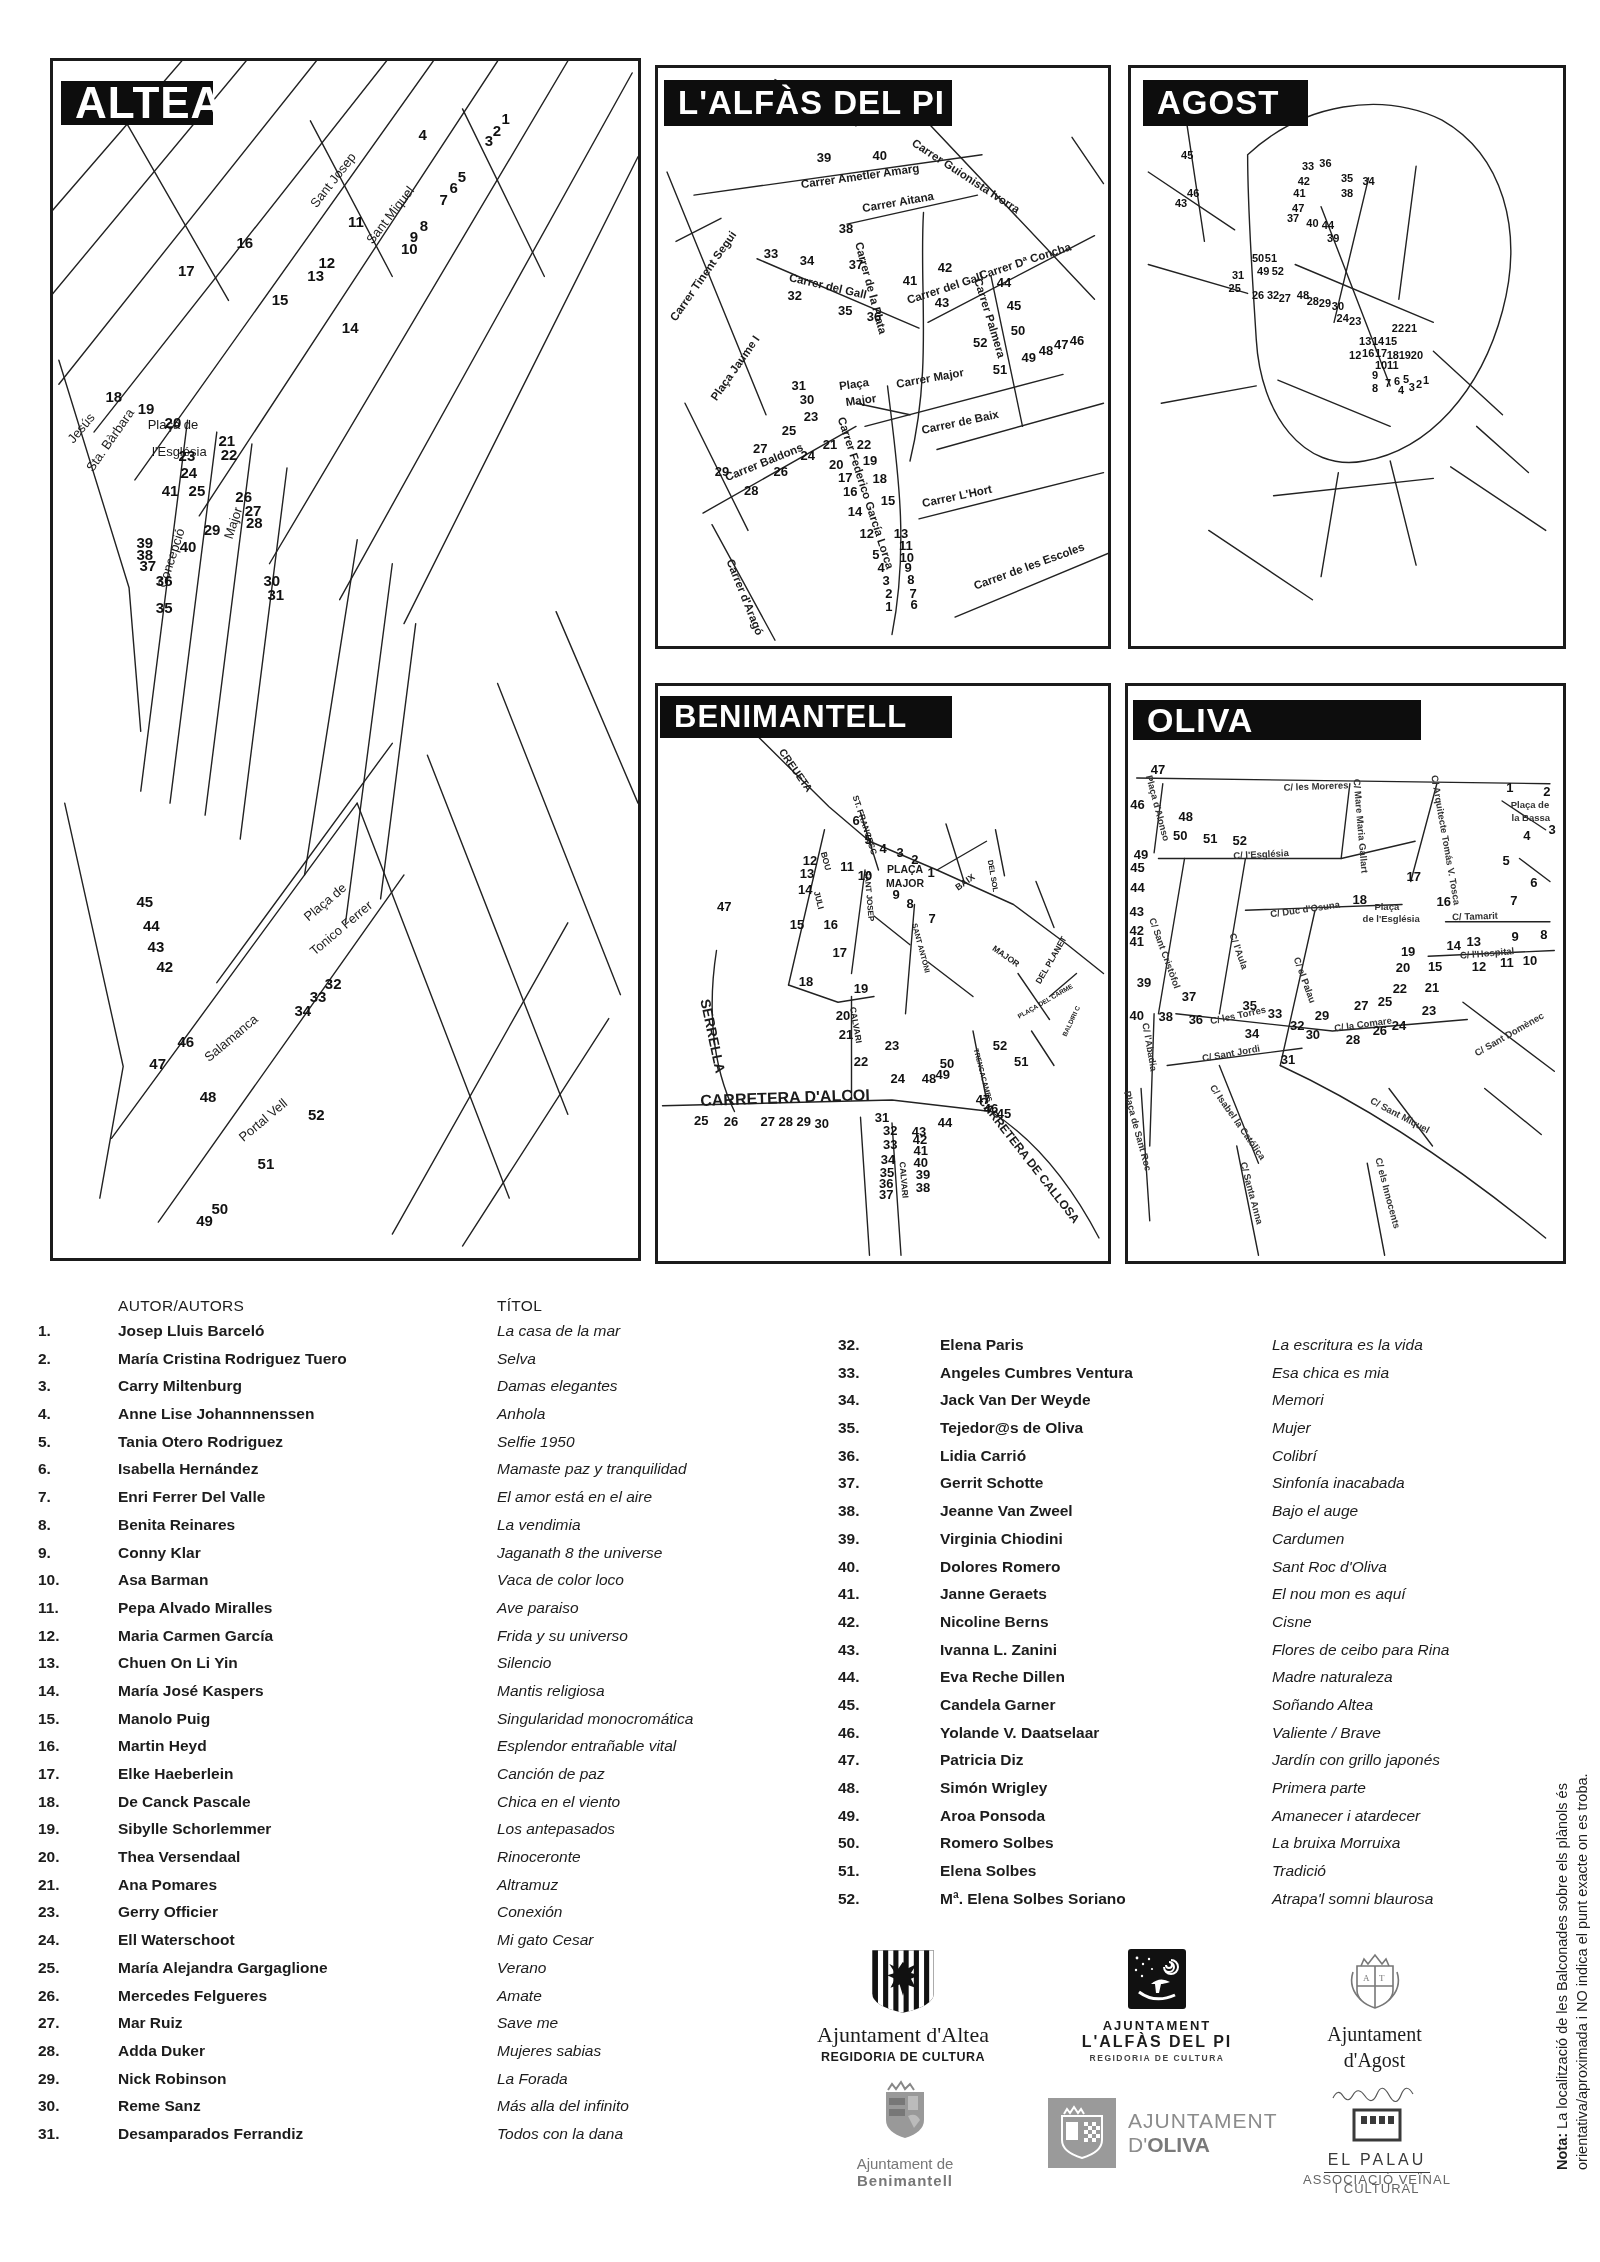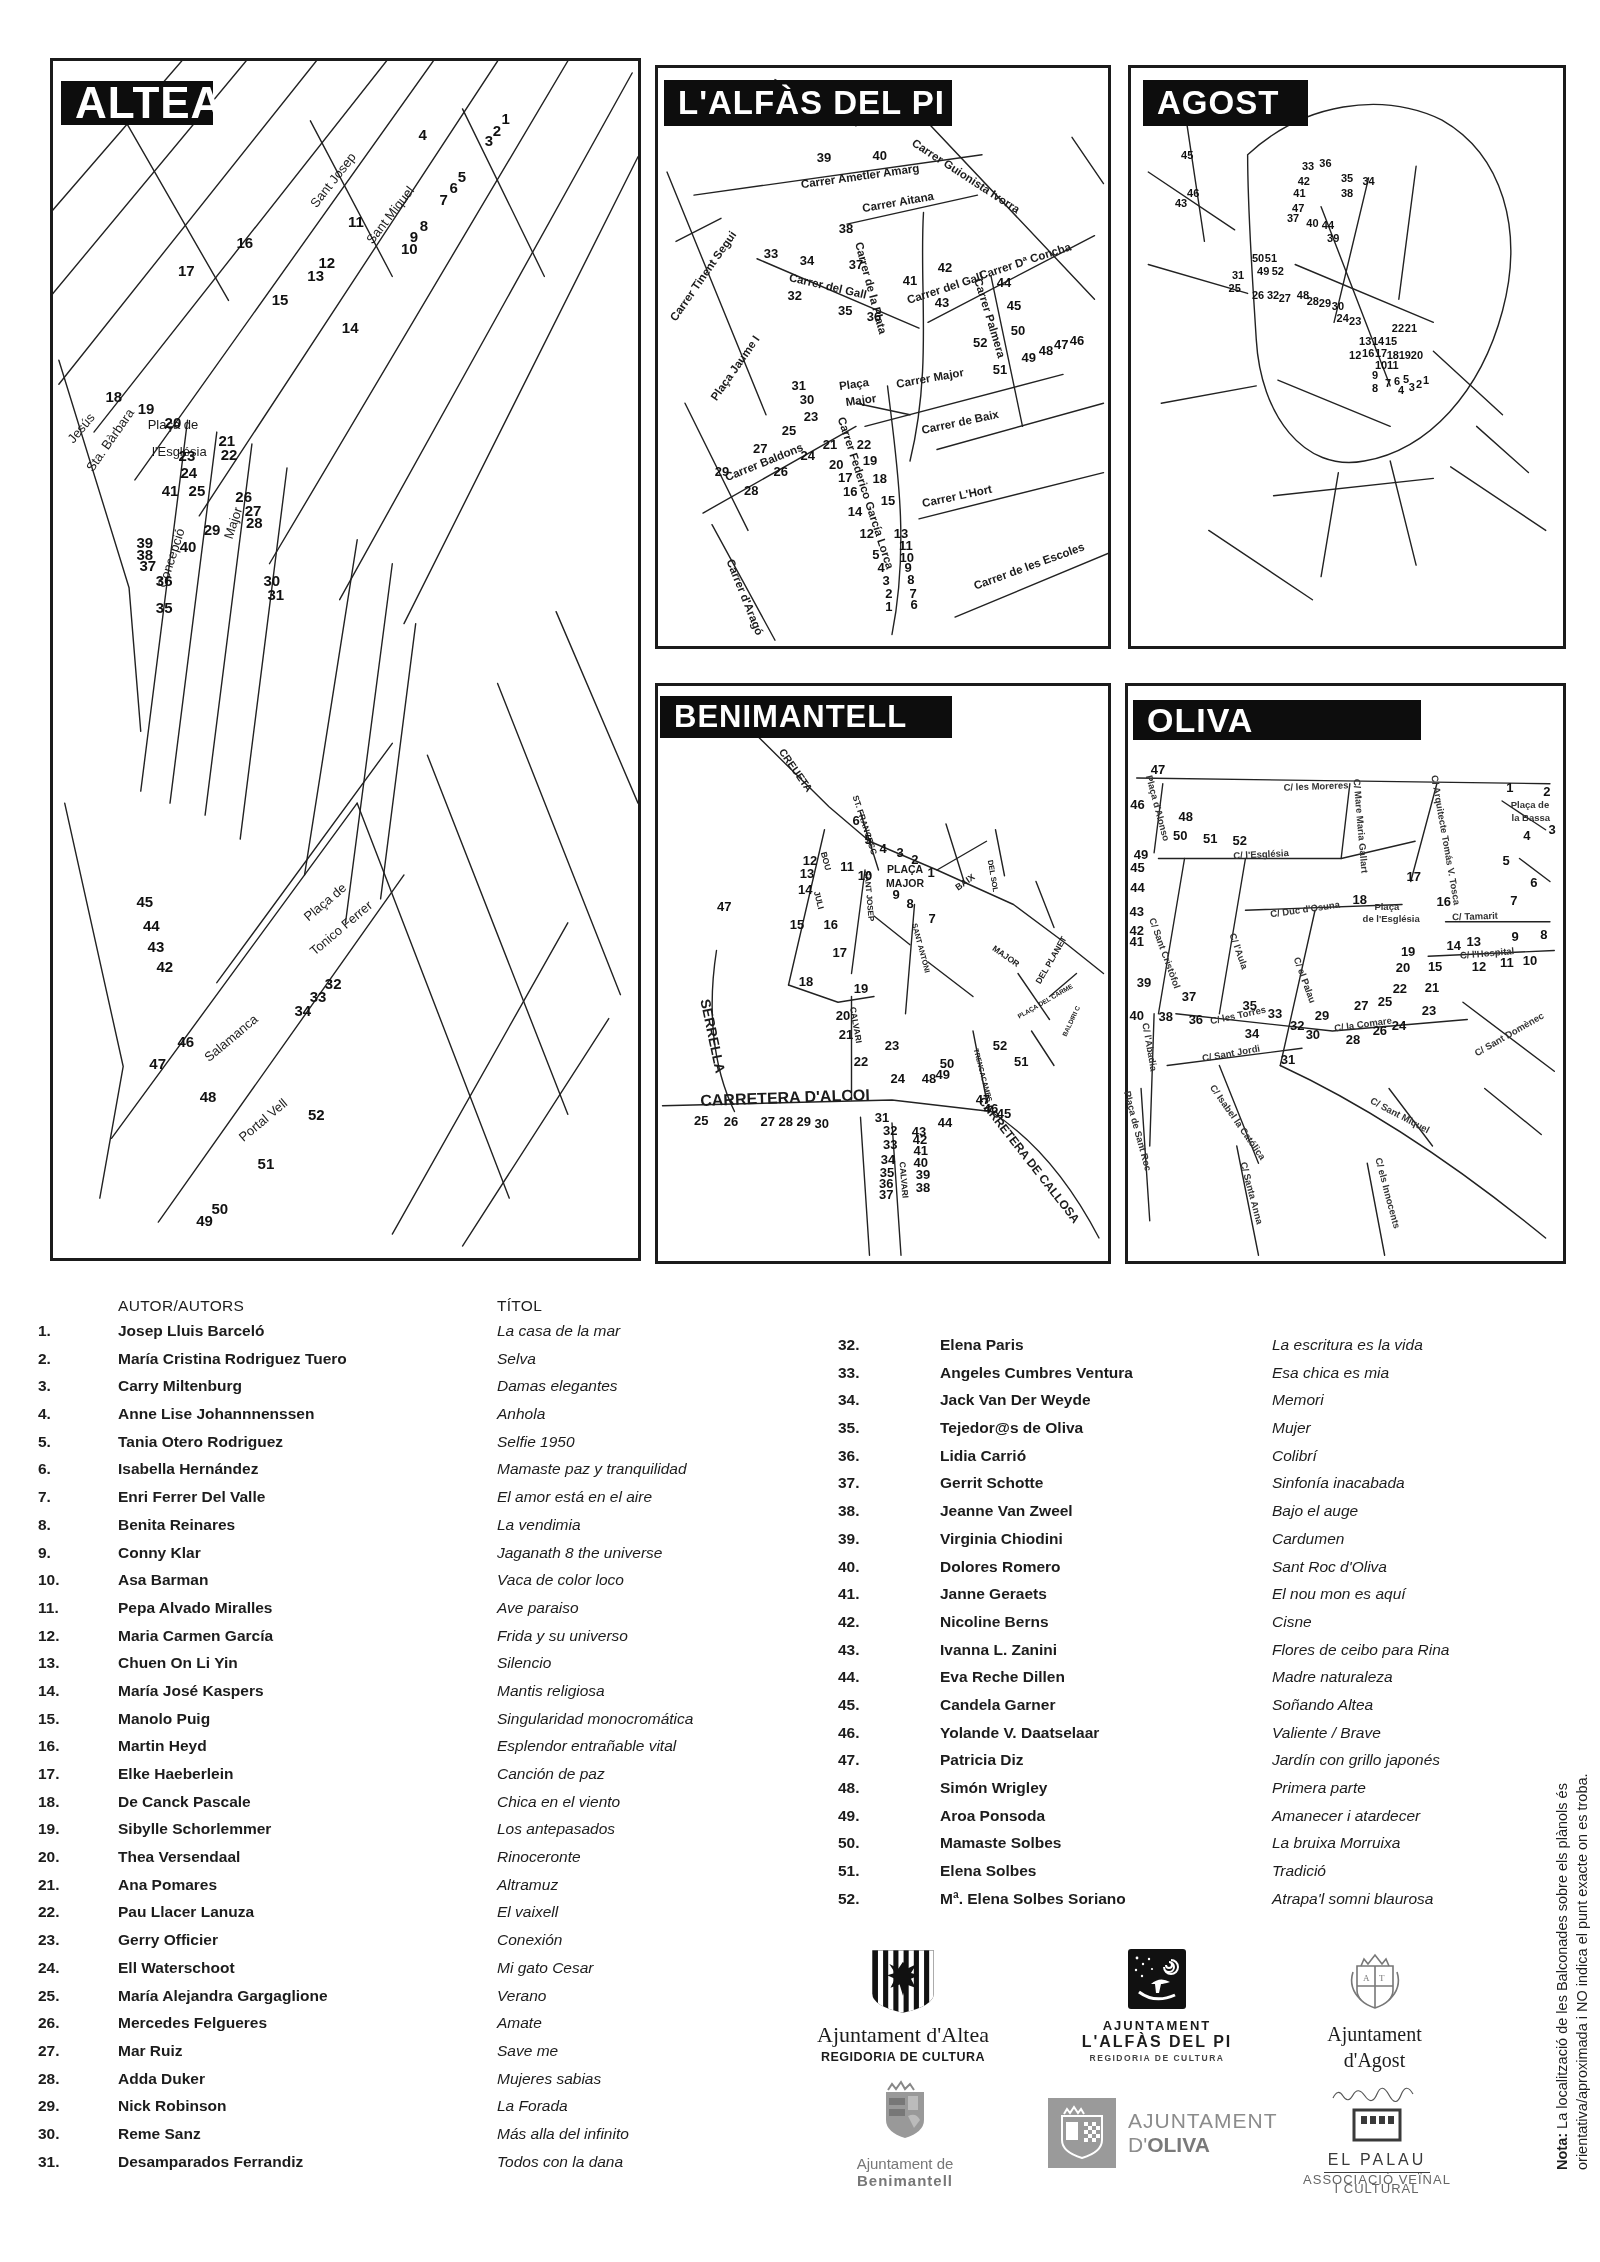--- a/index.html
+++ b/index.html
@@ -652,25 +652,20 @@
         <span class="ln">20.</span>
         <span class="la">Thea Versendaal</span>
         <span class="lt">Rinoceronte</span>
       </div>
       <div class="lrow">
         <span class="ln">21.</span>
         <span class="la">Ana Pomares</span>
         <span class="lt">Altramuz</span>
       </div>
       <div class="lrow">
-        <span class="ln">22.</span>
-        <span class="la">Pau Llacer Lanuza</span>
-        <span class="lt">El vaixell</span>
-      </div>
-      <div class="lrow">
         <span class="ln">23.</span>
         <span class="la">Gerry Officier</span>
         <span class="lt">Conexión</span>
       </div>
       <div class="lrow">
         <span class="ln">24.</span>
         <span class="la">Ell Waterschoot</span>
         <span class="lt">Mi gato Cesar</span>
       </div>
       <div class="lrow">
@@ -795,21 +790,21 @@
         <span class="la">Simón Wrigley</span>
         <span class="lt">Primera parte</span>
       </div>
       <div class="lrow">
         <span class="ln">49.</span>
         <span class="la">Aroa Ponsoda</span>
         <span class="lt">Amanecer i atardecer</span>
       </div>
       <div class="lrow">
         <span class="ln">50.</span>
-        <span class="la">Mamaste Solbes</span>
+        <span class="la">Romero Solbes</span>
         <span class="lt">La bruixa Morruixa</span>
       </div>
       <div class="lrow">
         <span class="ln">51.</span>
         <span class="la">Elena Solbes</span>
         <span class="lt">Tradició</span>
       </div>
       <div class="lrow">
         <span class="ln">52.</span>
         <span class="la">Mª. Elena Solbes Soriano</span>

